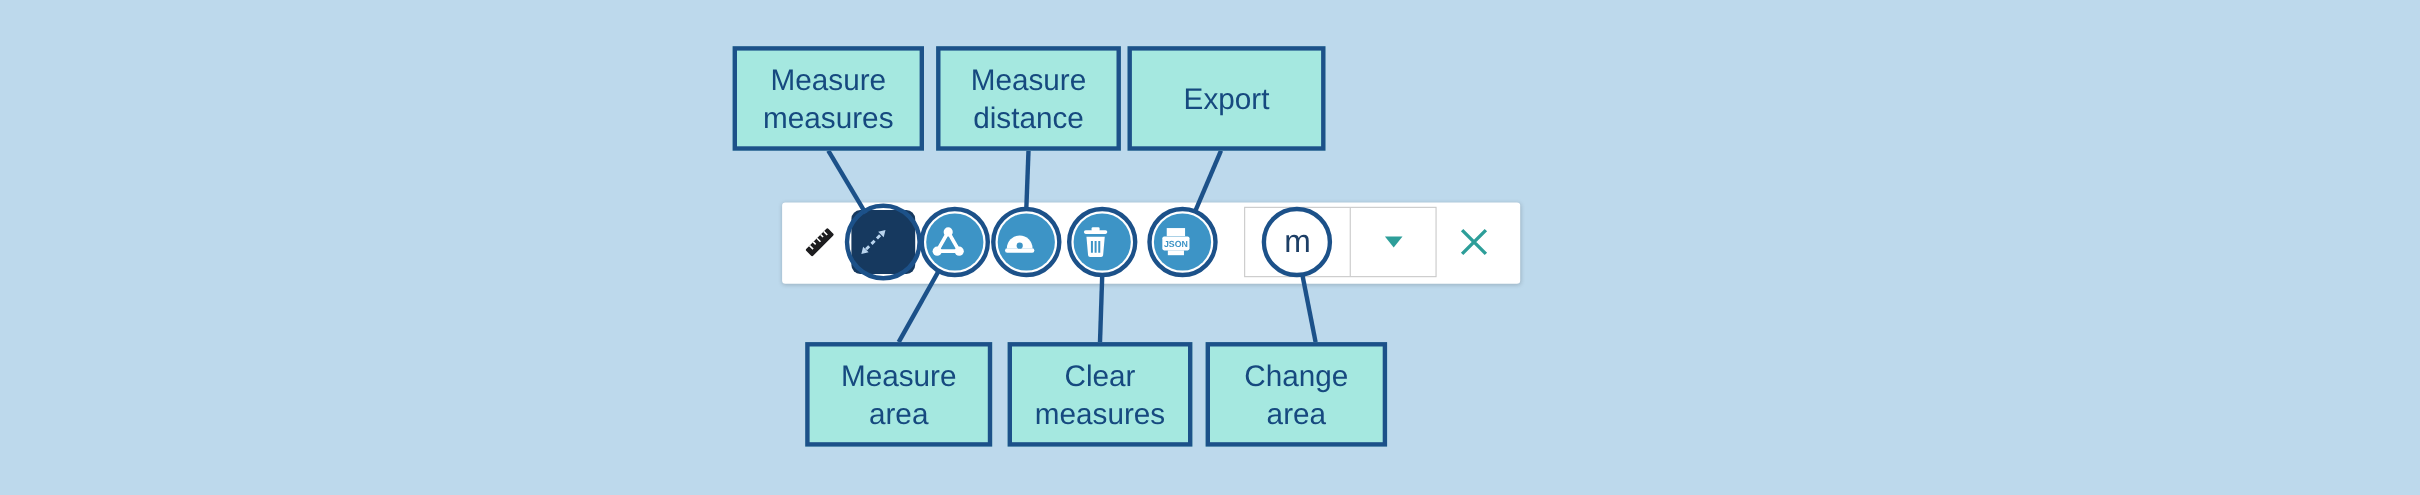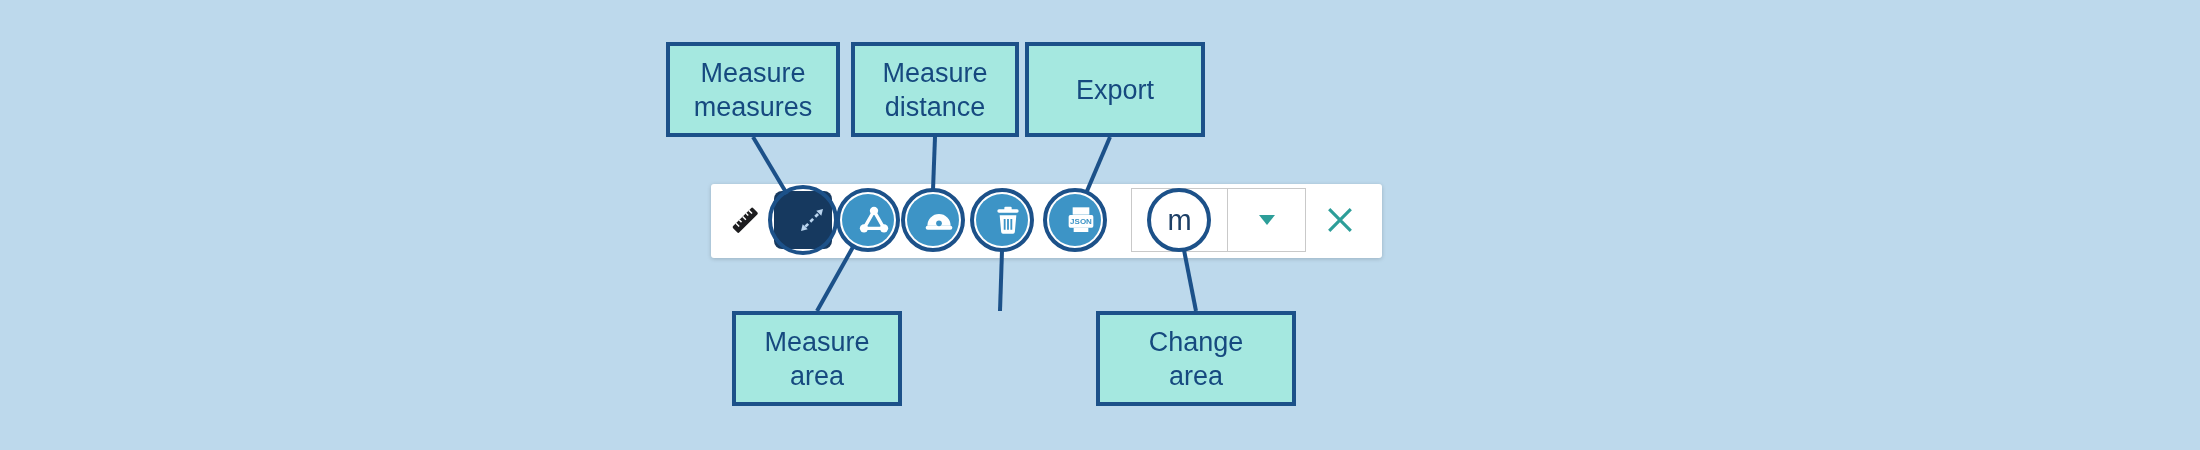--- a/index.html
+++ b/index.html
@@ -33,21 +33,21 @@
 
   .tool-btn {
     position: absolute;
     top: 194px;
     width: 52px; height: 52px;
     border: none;
     border-radius: 50%;
     background: var(--button, #3d94c6);
     display: flex;
     align-items: center;
-    justify-content: flex-end;
+    justify-content: flex-start;
     cursor: pointer;
     padding: 0;
     z-index: 2;
   }
   .tool-btn svg { width: 40px; height: 40px; display: block; }
 
   .btn-distance {
     left: 774px; top: 191px;
     width: 58px; height: 58px;
     border-radius: 8px;
@@ -118,21 +118,21 @@
     font-size: 27px;
     line-height: 34px;
     color: var(--callout-text, #16497f);
     text-align: right;
   }
   #co-distance { left: 666px;  top: 42px;  width: 174px; }
   #co-bearing  { left: 851px;  top: 42px;  width: 168px; }
   #co-geojson  { left: 1025px; top: 42px;  width: 180px; }
   #co-area     { left: 732px;  top: 311px; width: 170px; }
   #co-clear    { left: 916px;  top: 311px; width: 168px; }
-  #co-units    { left: 1096px; top: 311px; width: 200px; }
+  #co-units    { left: 1096px; top: 311px; width: 165px; }
 </style>
 </head>
 <body>
 
 <div class="stage">
 
   <div class="toolbar"></div>
 
   <span class="icon-ruler">
     <svg viewBox="0 0 24 24">
@@ -226,18 +226,22 @@
     <span>Measure</span>
     <span>distance</span>
   </div>
   <div class="callout" id="co-geojson">
     <span>Export</span>
   </div>
   <div class="callout" id="co-area">
     <span>Measure</span>
     <span>area</span>
   </div>
+  <div class="callout" id="co-clear">
+    <span>Clear</span>
+    <span>measures</span>
+  </div>
   <div class="callout" id="co-units">
     <span>Change</span>
     <span>area</span>
   </div>
 
 </div>
 
 </body></html>

